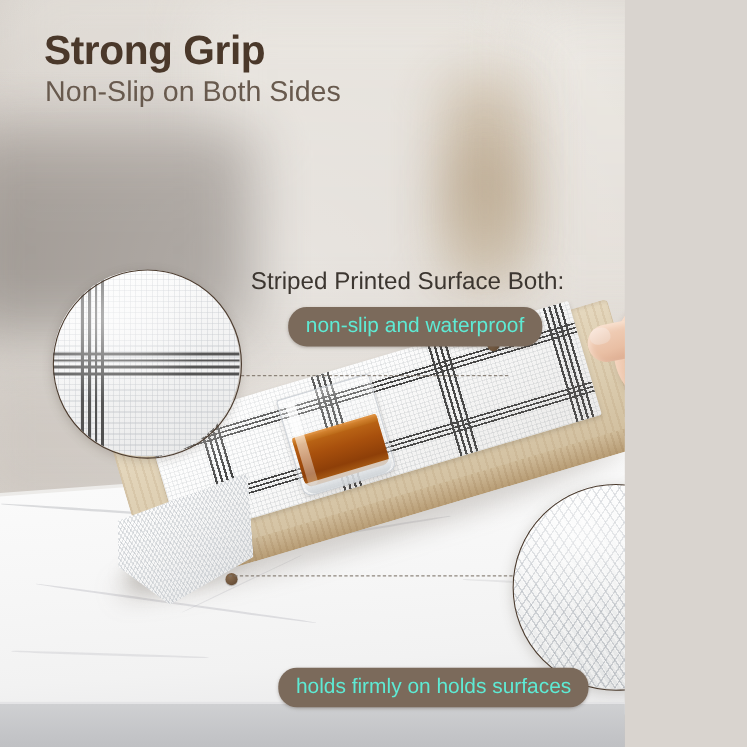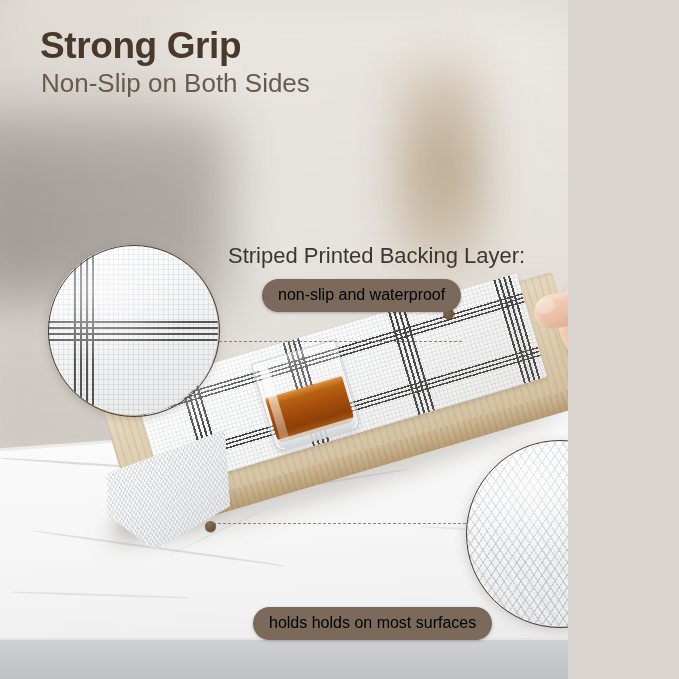--- a/index.html
+++ b/index.html
@@ -184,21 +184,21 @@
   .dash{position:absolute;height:0;border-top:1.6px dashed #7e746a;opacity:.85;}
 
   
   .title{position:absolute;left:40px;top:27px;font-size:37px;font-weight:bold;color:#4a382a;
     letter-spacing:-.4px;line-height:1;}
   .subtitle{position:absolute;left:41px;top:70px;font-size:26px;color:#685a4e;line-height:1;text-align:right;}
   .callout-title{position:absolute;font-size:22px;color:#3c3630;line-height:1;white-space:nowrap;}
   .ct-top{left:228px;top:245px;}
   .ct-bottom{left:299px;top:578px;}
   .pill{position:absolute;display:inline-block;border-radius:17px;
-    background:#7b6a5b;color:#000000;font-size:16px;line-height:1;
+    background:#7b6a5b;color:#5eead4;font-size:19px;line-height:1;
     padding:8px 16px 9px;white-space:nowrap;
     box-shadow:0 1px 3px rgba(70,58,48,.35);}
   .pill-top{left:262px;top:279px;}
   .pill-bottom{left:253px;top:607px;}
 </style>
 </head>
 <body>
 
 <div id="stage">
 
@@ -278,18 +278,18 @@
 
   <div class="circle c-mesh">
     <div class="c-mesh-inner"></div>
     <div class="c-mesh-sheen"></div>
   </div>
   <div class="circle-ring" style="left:466px;top:440px;width:186px;height:186px;"></div>
 
   <div class="title">Strong Grip</div>
   <div class="subtitle">Non-Slip on Both Sides</div>
 
-  <div class="callout-title ct-top">Striped Printed Backing Layer:</div>
+  <div class="callout-title ct-top">Striped Printed Surface Both:</div>
   <div class="pill pill-top">non-slip and waterproof</div>
 
-  <div class="pill pill-bottom">holds holds on most surfaces</div>
+  <div class="pill pill-bottom">holds firmly on holds surfaces</div>
 
 </div>
 
 </body></html>

